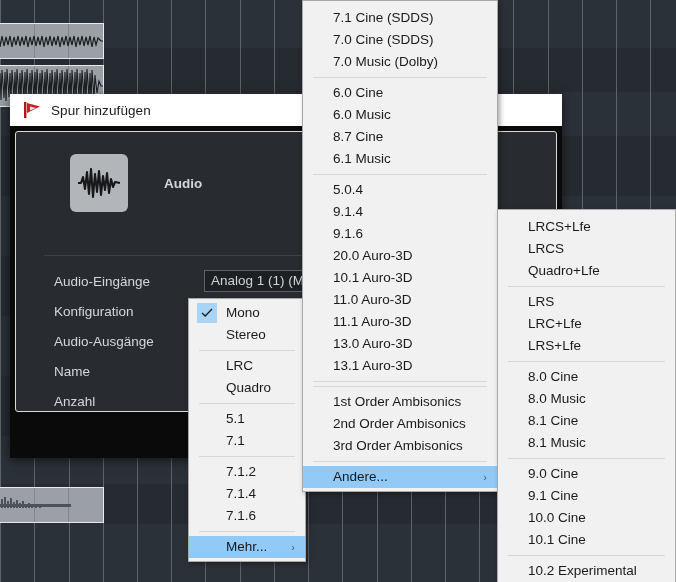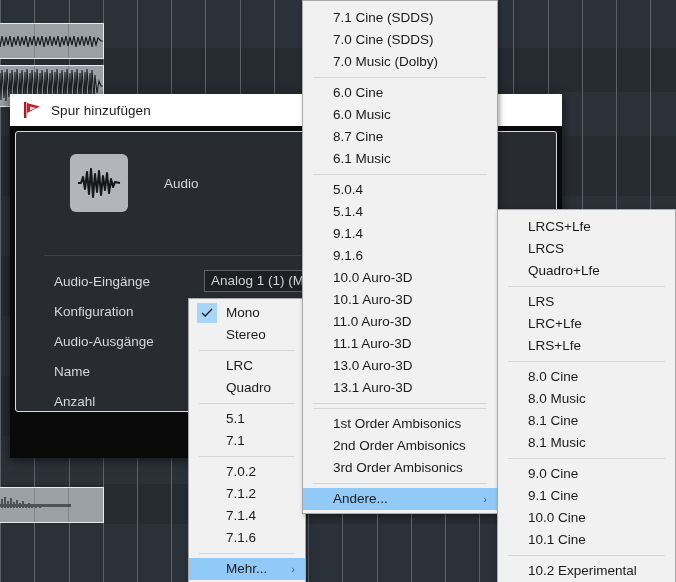--- a/index.html
+++ b/index.html
@@ -108,20 +108,21 @@
     height: 281px;
     background: #282c30;
     border: 1px solid #d9dbdd;
     border-radius: 3px;
     box-sizing: border-box;
   }
   .track-type-row {
     display: flex;
     align-items: center;
     padding: 22px 0 0 54px;
+    font-weight: bold;
   }
   .track-type-icon {
     width: 58px;
     height: 58px;
     background: #b2b6ba;
     border-radius: 6px;
     display: flex;
     align-items: center;
     justify-content: center;
     flex: 0 0 auto;
@@ -398,42 +399,40 @@
           </svg>
         </span><span>Mono</span></div>
       <div class="menu-item"><span>Stereo</span></div>
       <div class="menu-sep"></div>
       <div class="menu-item"><span>LRC</span></div>
       <div class="menu-item"><span>Quadro</span></div>
       <div class="menu-sep"></div>
       <div class="menu-item"><span>5.1</span></div>
       <div class="menu-item"><span>7.1</span></div>
       <div class="menu-sep"></div>
-      <div class="menu-item"><span>7.0.2</span></div>
       <div class="menu-item"><span>7.1.2</span></div>
       <div class="menu-item"><span>7.1.4</span></div>
       <div class="menu-item"><span>7.1.6</span></div>
       <div class="menu-sep"></div>
       <div class="menu-item selected"><span>Mehr...</span><span class="arrow">›</span></div>
     </div>
   <div class="menu" id="menu-more">
       <div class="menu-item"><span>7.1 Cine (SDDS)</span></div>
       <div class="menu-item"><span>7.0 Cine (SDDS)</span></div>
       <div class="menu-item"><span>7.0 Music (Dolby)</span></div>
       <div class="menu-sep"></div>
       <div class="menu-item"><span>6.0 Cine</span></div>
       <div class="menu-item"><span>6.0 Music</span></div>
       <div class="menu-item"><span>8.7 Cine</span></div>
       <div class="menu-item"><span>6.1 Music</span></div>
       <div class="menu-sep"></div>
       <div class="menu-item"><span>5.0.4</span></div>
-      <div class="menu-item"><span>5.1.4</span></div>
       <div class="menu-item"><span>9.1.4</span></div>
       <div class="menu-item"><span>9.1.6</span></div>
-      <div class="menu-item"><span>10.0 Auro-3D</span></div>
+      <div class="menu-item"><span>20.0 Auro-3D</span></div>
       <div class="menu-item"><span>10.1 Auro-3D</span></div>
       <div class="menu-item"><span>11.0 Auro-3D</span></div>
       <div class="menu-item"><span>11.1 Auro-3D</span></div>
       <div class="menu-item"><span>13.0 Auro-3D</span></div>
       <div class="menu-item"><span>13.1 Auro-3D</span></div>
       <div class="menu-sep"></div>
       <div class="menu-sep"></div>
       <div class="menu-item"><span>1st Order Ambisonics</span></div>
       <div class="menu-item"><span>2nd Order Ambisonics</span></div>
       <div class="menu-item"><span>3rd Order Ambisonics</span></div>

